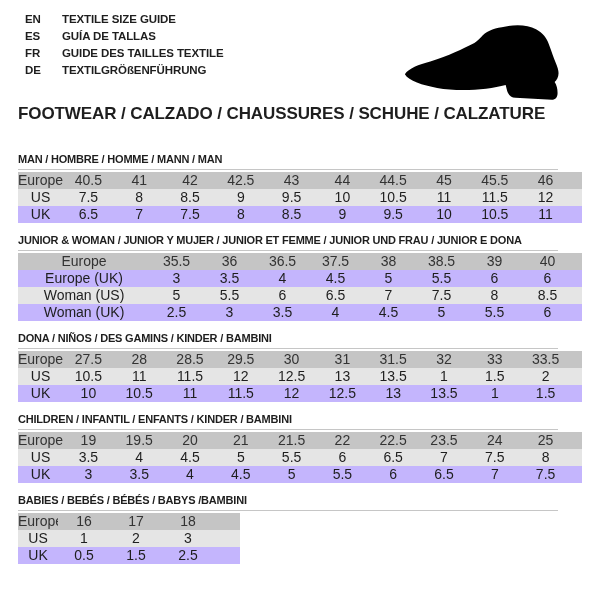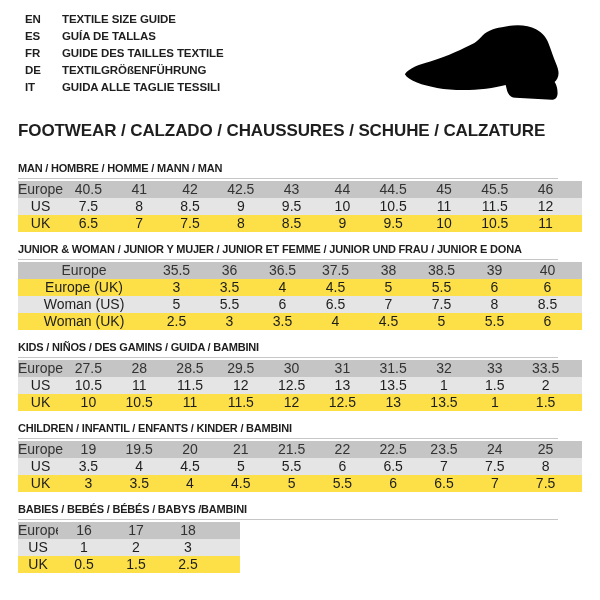--- a/index.html
+++ b/index.html
@@ -6,31 +6,31 @@
   body{width:600px;height:600px;overflow:hidden;font-family:"Liberation Sans",sans-serif;color:#1e1e1e;}
   .page{position:relative;width:576px;height:600px;box-sizing:border-box;padding:10px 18px 0 18px;}
   
   .lang-list{margin-left:7px;}
   .lang-row{display:flex;height:17px;align-items:center;}
   .lang-code{width:37px;font-weight:bold;font-size:11.5px;letter-spacing:-0.1px;}
   .lang-label{font-weight:bold;font-size:11.5px;letter-spacing:-0.1px;white-space:nowrap;}
   .category-line{margin-top:28px;font-weight:bold;font-size:17px;line-height:15px;letter-spacing:-0.1px;white-space:nowrap;}
   .shoe{position:absolute;left:398px;top:22px;width:186px;height:84px;}
   
-  .tables-wrap{margin-top:24px;}
+  .tables-wrap{margin-top:32px;}
   .section{margin-bottom:11px;}
   .section-title{font-weight:bold;font-size:11px;line-height:13px;margin-bottom:3px;letter-spacing:-0.2px;white-space:nowrap;}
   .section-rule{height:1px;background:#c6c6c6;margin-bottom:2px;}
   table.size-table{border-collapse:collapse;table-layout:fixed;width:564px;font-size:14px;}
   table.size-table td{height:17px;line-height:17px;padding:0;text-align:center;overflow:hidden;white-space:nowrap;}
   td.row-label{text-align:left;padding-left:5px;}
   tr.r-header{background:#c5c5c5;}
   tr.r-header td{color:#333;}
   tr.r-white{background:#e5e5e5;}
-  tr.r-shade{background:#fde047;}
+  tr.r-shade{background:#c4b5fd;}
   table.cols-10 col.c-label{width:45px;}
   table.cols-10 col.c-spacer{width:11px;}
   table.cols-8 col.c-label{width:132px;}
   table.cols-8 col.c-spacer{width:8px;}
   table.cols-3{width:222px;}
   table.cols-3 col.c-label{width:40px;}
   table.cols-3 col.c-spacer{width:26px;}
 </style>
 </head>
 <body>
@@ -47,24 +47,20 @@
           <span class="lang-code">ES</span>
           <span class="lang-label">GUÍA DE TALLAS</span>
         </div>
         <div class="lang-row">
           <span class="lang-code">FR</span>
           <span class="lang-label">GUIDE DES TAILLES TEXTILE</span>
         </div>
         <div class="lang-row">
           <span class="lang-code">DE</span>
           <span class="lang-label">TEXTILGRÖßENFÜHRUNG</span>
-        </div>
-        <div class="lang-row">
-          <span class="lang-code">IT</span>
-          <span class="lang-label">GUIDA ALLE TAGLIE TESSILI</span>
         </div>
       </div>
     <div class="category-line">FOOTWEAR / CALZADO / CHAUSSURES / SCHUHE / CALZATURE</div>
     <svg class="shoe" viewBox="0 0 190 85" xmlns="http://www.w3.org/2000/svg" aria-hidden="true">
       <path fill="#000000" d="M7,53
         C11,47 21,43 33,40
         C52,34 66,27 78,21
         C81,19 83,17 85,15
         C89,10 97,6 106,5
         C118,2 132,2 141,7
@@ -209,21 +205,21 @@
               <td class="size-cell">4.5</td>
               <td class="size-cell">5</td>
               <td class="size-cell">5.5</td>
               <td class="size-cell">6</td>
               <td class="spacer"></td>
             </tr>
           </tbody>
         </table>
       </div>
       <div class="section">
-        <div class="section-title">KIDS / NIÑOS / DES GAMINS / GUIDA / BAMBINI</div>
+        <div class="section-title">DONA / NIÑOS / DES GAMINS / KINDER / BAMBINI</div>
         <div class="section-rule"></div>
         <table class="size-table cols-10">
           <colgroup>
             <col class="c-label">
             <col>
             <col>
             <col>
             <col>
             <col>
             <col>

